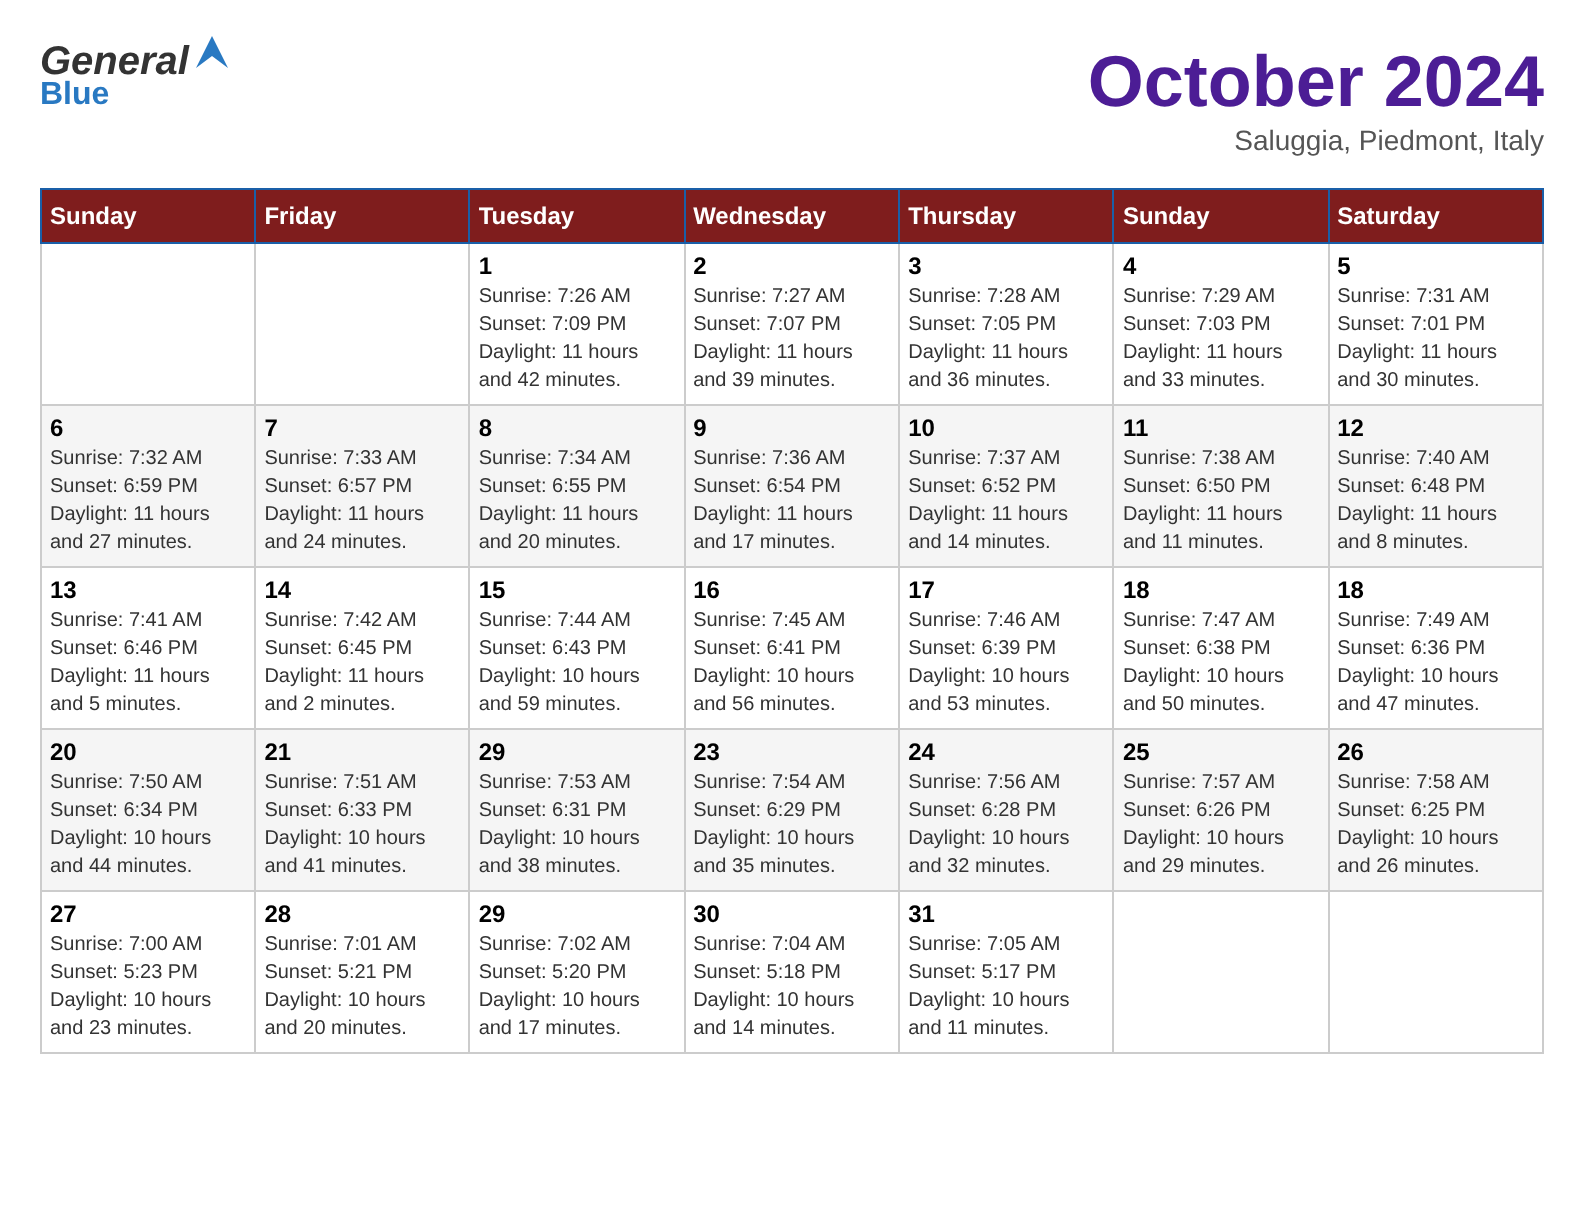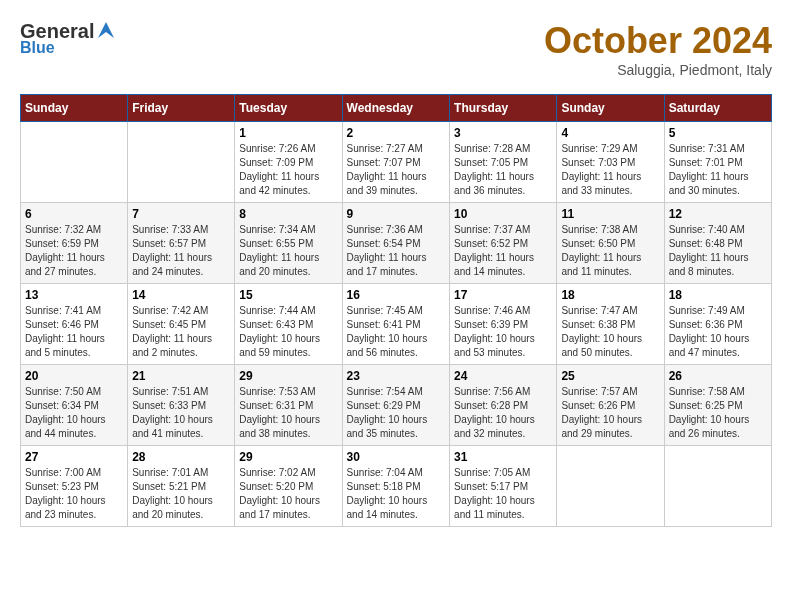--- a/index.html
+++ b/index.html
@@ -19,21 +19,21 @@
     .logo {
       display: flex;
       align-items: center;
     }
     .title-area {
       text-align: right;
     }
     .month-title {
       font-size: 36px;
       font-weight: bold;
-      color: #a16207;
+      color: #4c1d95;
     }
     .subtitle {
       font-size: 14px;
       color: #555;
     }
     table {
       width: 100%;
       border-collapse: collapse;
       font-size: 11px;
     }
@@ -71,21 +71,21 @@
     .empty-cell {
       background: #fff !important;
     }
   </style>
 </head>
 <body>
 
 <div class="header">
   <div class="logo">
     <div style="display:inline-block; text-align:center;">
-      <div style="display:flex; align-items:center;">
+      <div style="display:flex; align-items:flex-start;font-style:italic;">
         <span style="font-size:20px; font-weight:bold; color:#333;">General</span>
         <svg width="20" height="20" viewBox="0 0 20 20" style="margin-left:2px; margin-top:-4px;">
           <polygon points="2,18 10,2 18,18 10,12" fill="#2979c2"></polygon>
         </svg>
       </div>
       <div style="font-size:16px; font-weight:bold; color:#2979c2; text-align:left; margin-top:-4px;">Blue</div>
     </div>
   </div>
   <div class="title-area">
     <div class="month-title">October 2024</div>

